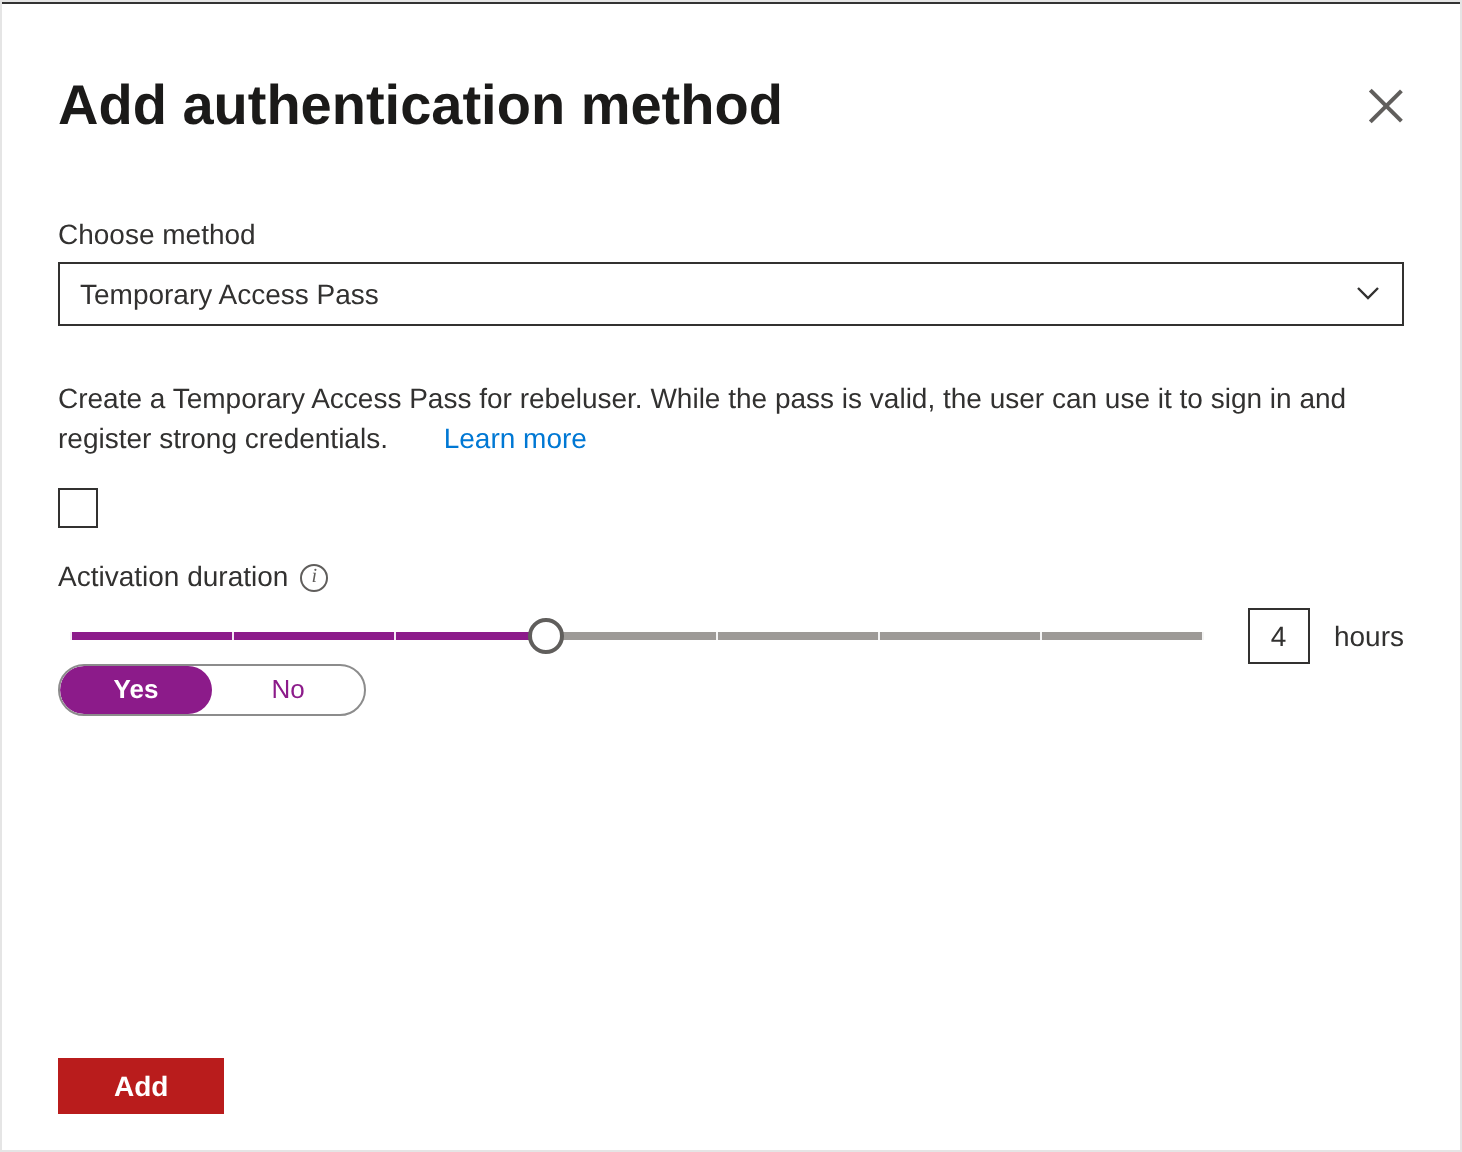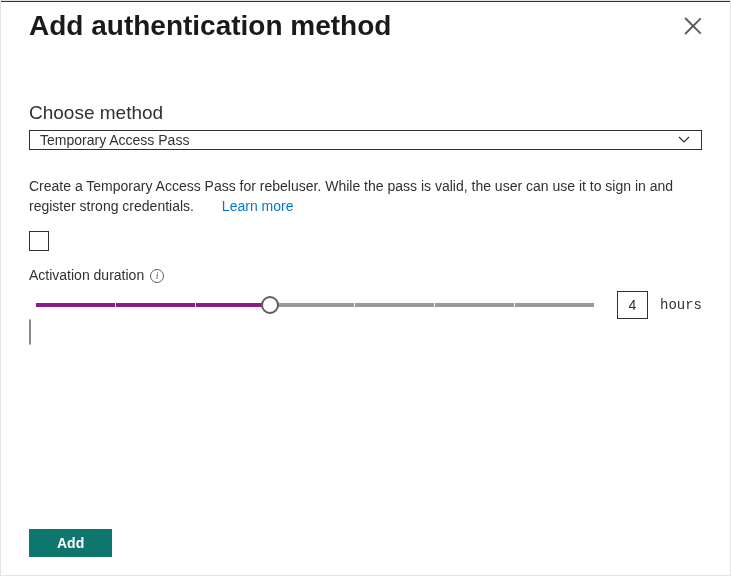--- a/index.html
+++ b/index.html
@@ -1,51 +1,51 @@
 <!DOCTYPE html>
 <html><head>
   <meta charset="utf-8">
   <style>
     * { box-sizing: border-box; margin: 0; padding: 0; font-family: "Segoe UI", Arial, sans-serif; }
     body { width: 731px; height: 576px; background: #fff; border: 1px solid #e5e5e5; position: relative; color: #323130; }
-    .header { display: flex; justify-content: space-between; align-items: center; padding: 8px 28px 10px 28px; border-top: 1px solid #333; }
+    .header { display: flex; justify-content: space-between; align-items: center; padding: 35px 28px 10px 28px; border-top: 1px solid #333; }
     .title { font-size: 28px; font-weight: 600; color: #1b1a19; }
     .close { width: 18px; height: 18px; position: relative; cursor: pointer; }
     .close::before, .close::after { content: ""; position: absolute; left: 8px; top: -2px; width: 1.5px; height: 22px; background: #605e5c; }
     .close::before { transform: rotate(45deg); }
     .close::after { transform: rotate(-45deg); }
     .body { padding: 30px 28px 0 28px; }
-    .field-label { font-size: 19px; color: #323130; margin-bottom: 6px; margin-top: 20px; }
-    .dropdown { width: 100%; height: 20px; border: 1px solid #323130; padding: 0 10px; display: flex; align-items: center; justify-content: space-between; cursor: pointer; }
+    .field-label { font-size: 14px; color: #323130; margin-bottom: 6px; }
+    .dropdown { width: 100%; height: 32px; border: 1px solid #323130; padding: 0 10px; display: flex; align-items: center; justify-content: space-between; cursor: pointer; }
     .dropdown span { font-size: 14px; }
     .chevron svg { display: block; }
     .desc { font-size: 14px; color: #323130; line-height: 1.45; margin-top: 26px; }
     .learn-more { color: #0078d4; cursor: pointer; padding-left: 24px; }
     .checkbox-row { display: flex; align-items: center; margin-top: 14px; }
     .checkbox { width: 20px; height: 20px; border: 1px solid #323130; margin-right: 10px; cursor: pointer; }
     .checkbox-label { font-size: 14px; }
     .duration-label-row { display: flex; align-items: flex-end; margin-top: 16px; margin-bottom: 8px; }
     .duration-label-row span.lbl { font-size: 14px; }
     .info { width: 14px; height: 14px; border: 1px solid #605e5c; border-radius: 50%; display: inline-flex; align-items: center; justify-content: center; font-size: 10px; color: #605e5c; margin-left: 6px; font-style: italic; font-family: Georgia, serif; }
     .slider-row { display: flex; align-items: center; }
     .slider { position: relative; width: 580px; height: 20px; margin-left: 6px; }
     .track { position: absolute; top: 8px; left: 0; right: 0; height: 4px; background: #9d9a97; }
     .fill { position: absolute; top: 8px; left: 0; height: 4px; background: #8c1b8a; width: 42%; }
     .ticks { position: absolute; top: 5px; left: 0; right: 0; display: flex; justify-content: space-between; padding: 0 0px; }
     .tick { width: 1px; height: 10px; background: #fff; opacity: 0.9; }
     .thumb { position: absolute; top: 1px; left: 42%; width: 18px; height: 18px; background: #fff; border: 2px solid #605e5c; border-radius: 50%; transform: translateX(-50%); cursor: pointer; }
     .val-box { width: 32px; height: 28px; border: 1px solid #323130; text-align: center; font-size: 14px; margin-left: 22px; display: flex; align-items: center; justify-content: center; }
-    .unit { font-size: 14px; margin-left: 12px; font-family: Liberation Mono, monospace; }
+    .unit { font-size: 14px; margin-left: 12px; }
     .onetime-label { font-size: 14px; margin-top: 18px; margin-bottom: 6px; }
     .toggle { display: inline-flex; border: 1px solid #8c8c8c; border-radius: 14px; overflow: hidden; height: 26px; }
     .toggle-opt { width: 76px; display: flex; align-items: center; justify-content: center; font-size: 13px; cursor: pointer; }
     .toggle-opt.yes { background: #8c1b8a; color: #fff; border-radius: 14px; font-weight: 600; }
     .toggle-opt.no { color: #8c1b8a; }
     .footer { position: absolute; bottom: 18px; left: 28px; }
-    .add-btn { background: #0f766e; color: #fff; border: none; font-size: 14px; font-weight: 600; padding: 6px 28px; cursor: pointer; }
+    .add-btn { background: #b91c1c; color: #fff; border: none; font-size: 14px; font-weight: 600; padding: 6px 28px; cursor: pointer; }
   </style>
 </head>
 <body>
 
 <div class="header">
   <div class="title">Add authentication method</div>
   <div class="close"></div>
 </div>
 
 <div class="body">
@@ -86,18 +86,20 @@
           <div class="tick"></div>
           <div class="tick"></div>
       </div>
       <div class="thumb"></div>
     </div>
     <div class="val-box">4</div>
     <div class="unit">hours</div>
   </div>
 
   <div class="toggle">
+    <div class="toggle-opt yes">Yes</div>
+    <div class="toggle-opt no">No</div>
   </div>
 </div>
 
 <div class="footer">
   <button class="add-btn">Add</button>
 </div>
 
 </body></html>

